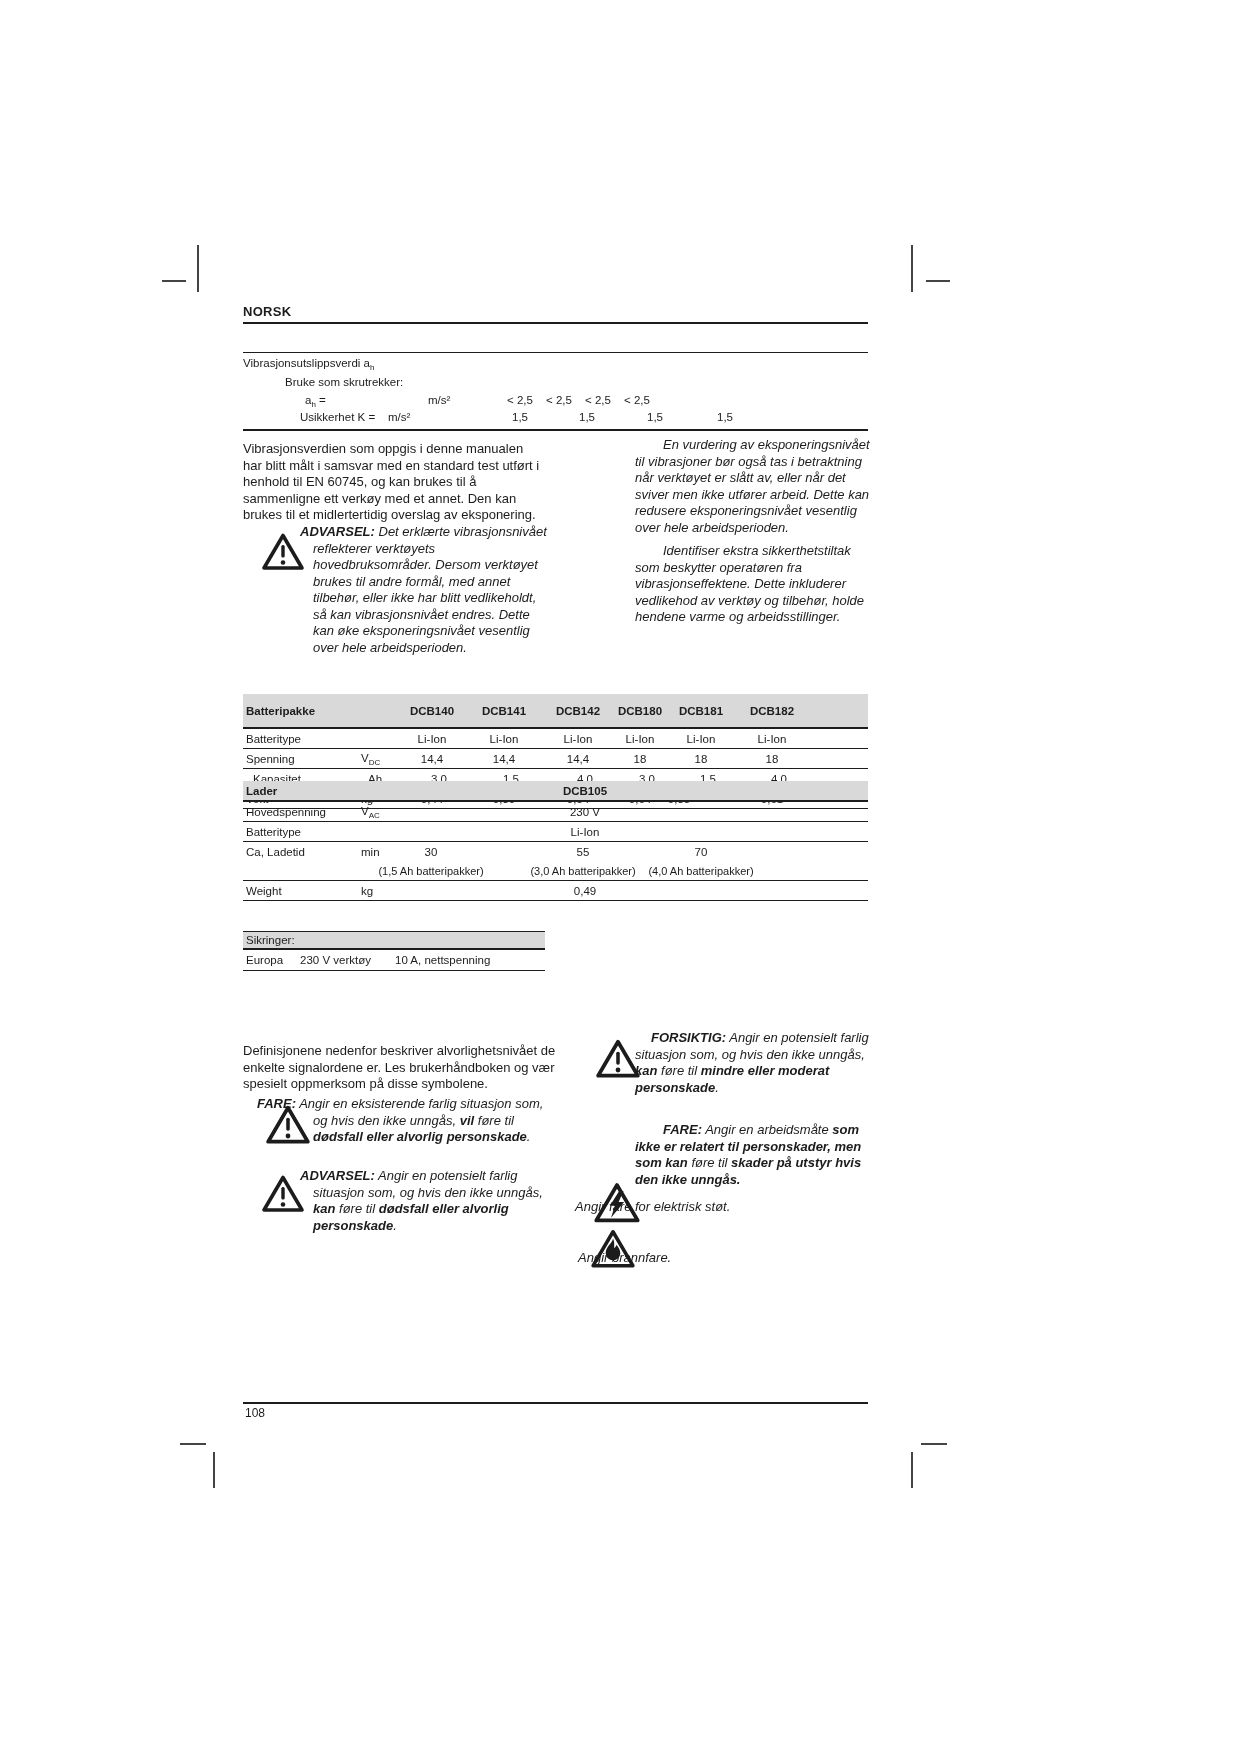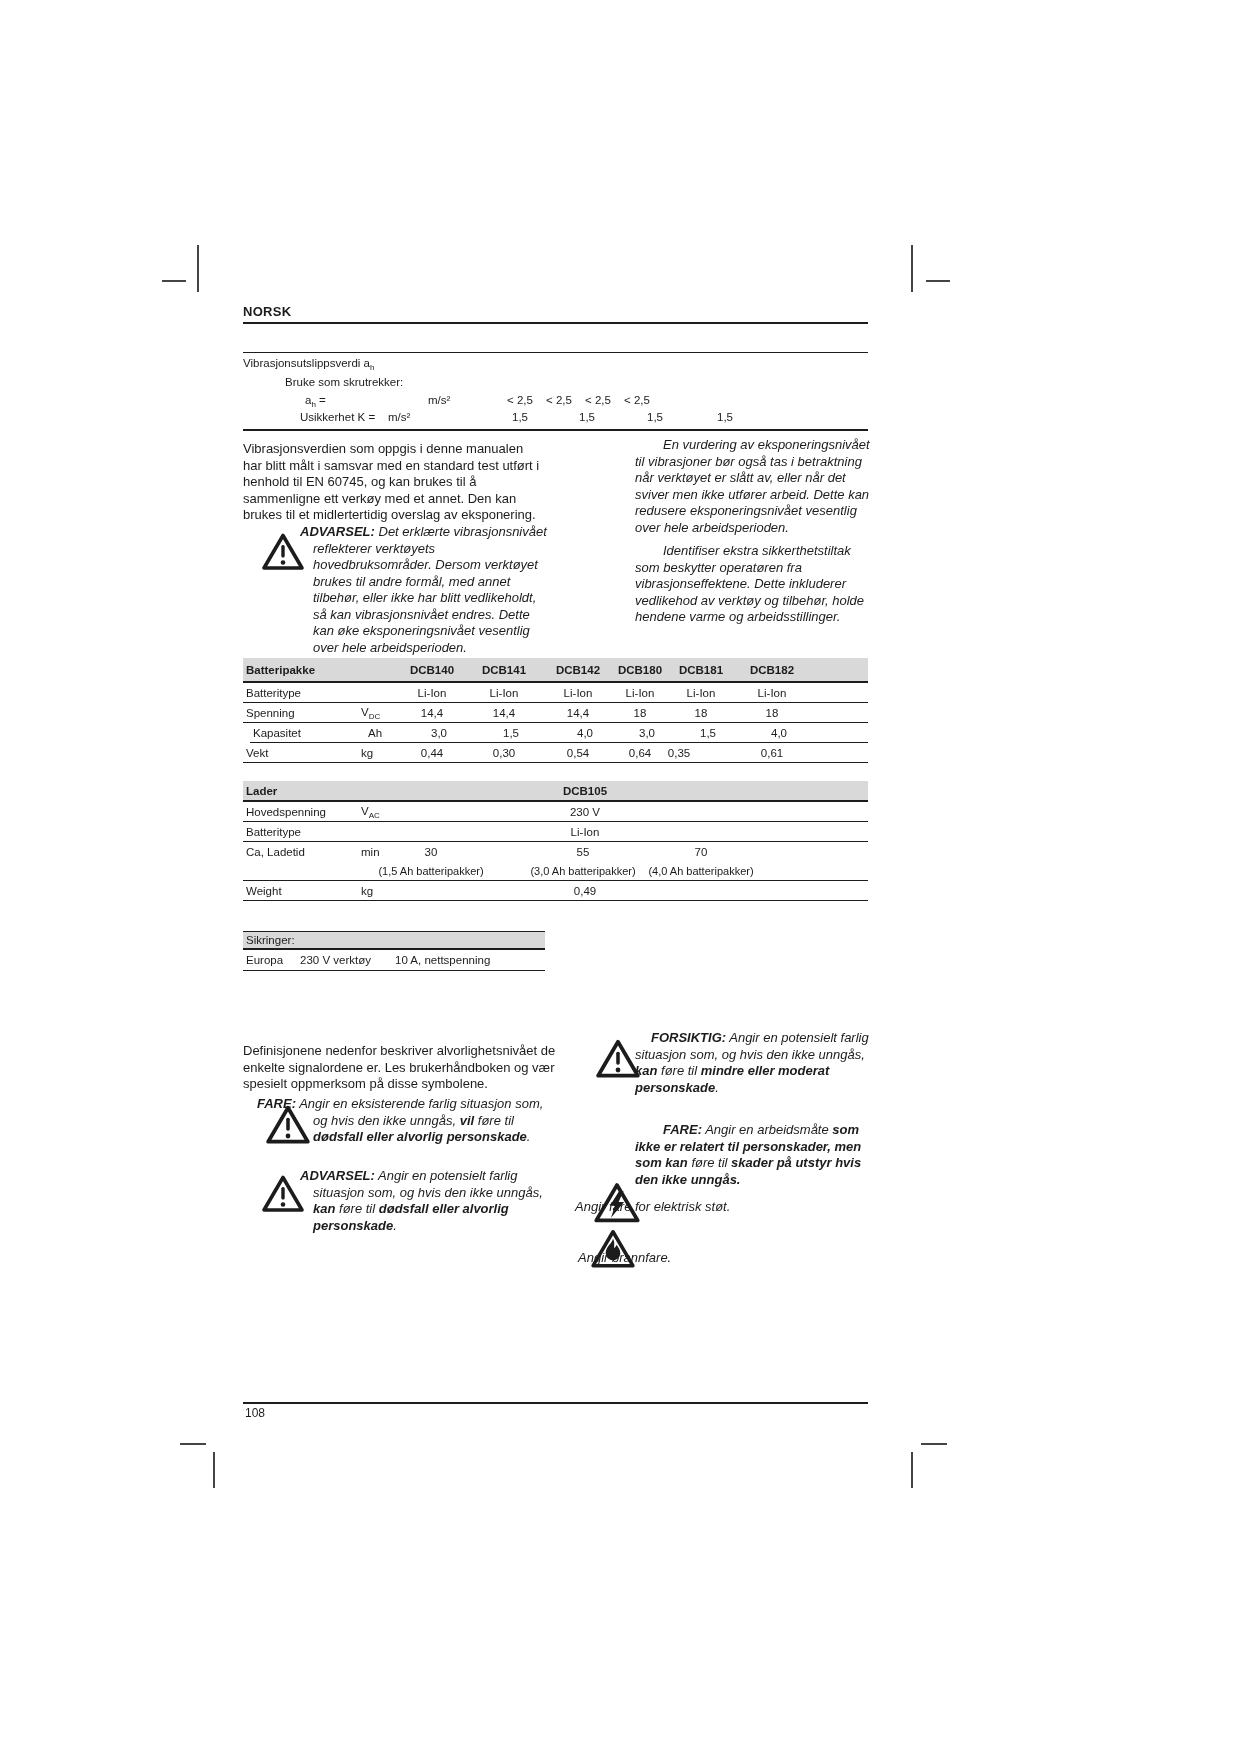--- a/index.html
+++ b/index.html
@@ -111,21 +111,21 @@
     </span>
     <div class="wtext" style="text-indent:-13px;">
       <span class="b">ADVARSEL:</span><span> Det erklærte vibrasjonsnivået reflekterer verktøyets hovedbruksområder. Dersom verktøyet brukes til andre formål, med annet tilbehør, eller ikke har blitt vedlikeholdt, så kan vibrasjonsnivået endres. Dette kan øke eksponeringsnivået vesentlig over hele arbeidsperioden.</span>
     </div>
   </div>
 
   <div class="abs para ital indent1" style="left:635px; top:437px; width:236px;">En vurdering av eksponeringsnivået til vibrasjoner bør også tas i betraktning når verktøyet er slått av, eller når det sviver men ikke utfører arbeid. Dette kan redusere eksponeringsnivået vesentlig over hele arbeidsperioden.</div>
   <div class="abs para ital indent1" style="left:635px; top:543px; width:236px;">Identifiser ekstra sikkerthetstiltak som beskytter operatøren fra vibrasjonseffektene. Dette inkluderer vedlikehod av verktøy og tilbehør, holde hendene varme og arbeidsstillinger.</div>
 
   <div class="tbl" style="left:243px; top:658px; width:625px;">
-    <div class="trow thead" style="height:25px;">
+    <div class="trow thead" style="height:35px;margin-top:36px;">
       <span class="tcell tlabel">Batteripakke</span>
       <span class="tcell c" style="left:189px;">DCB140</span>
       <span class="tcell c" style="left:261px;">DCB141</span>
       <span class="tcell c" style="left:335px;">DCB142</span>
       <span class="tcell c" style="left:397px;">DCB180</span>
       <span class="tcell c" style="left:458px;">DCB181</span>
       <span class="tcell c" style="left:529px;">DCB182</span>
     </div>
     <div class="trow" style="height:20px;">
       <span class="tcell tlabel">Batteritype</span>

